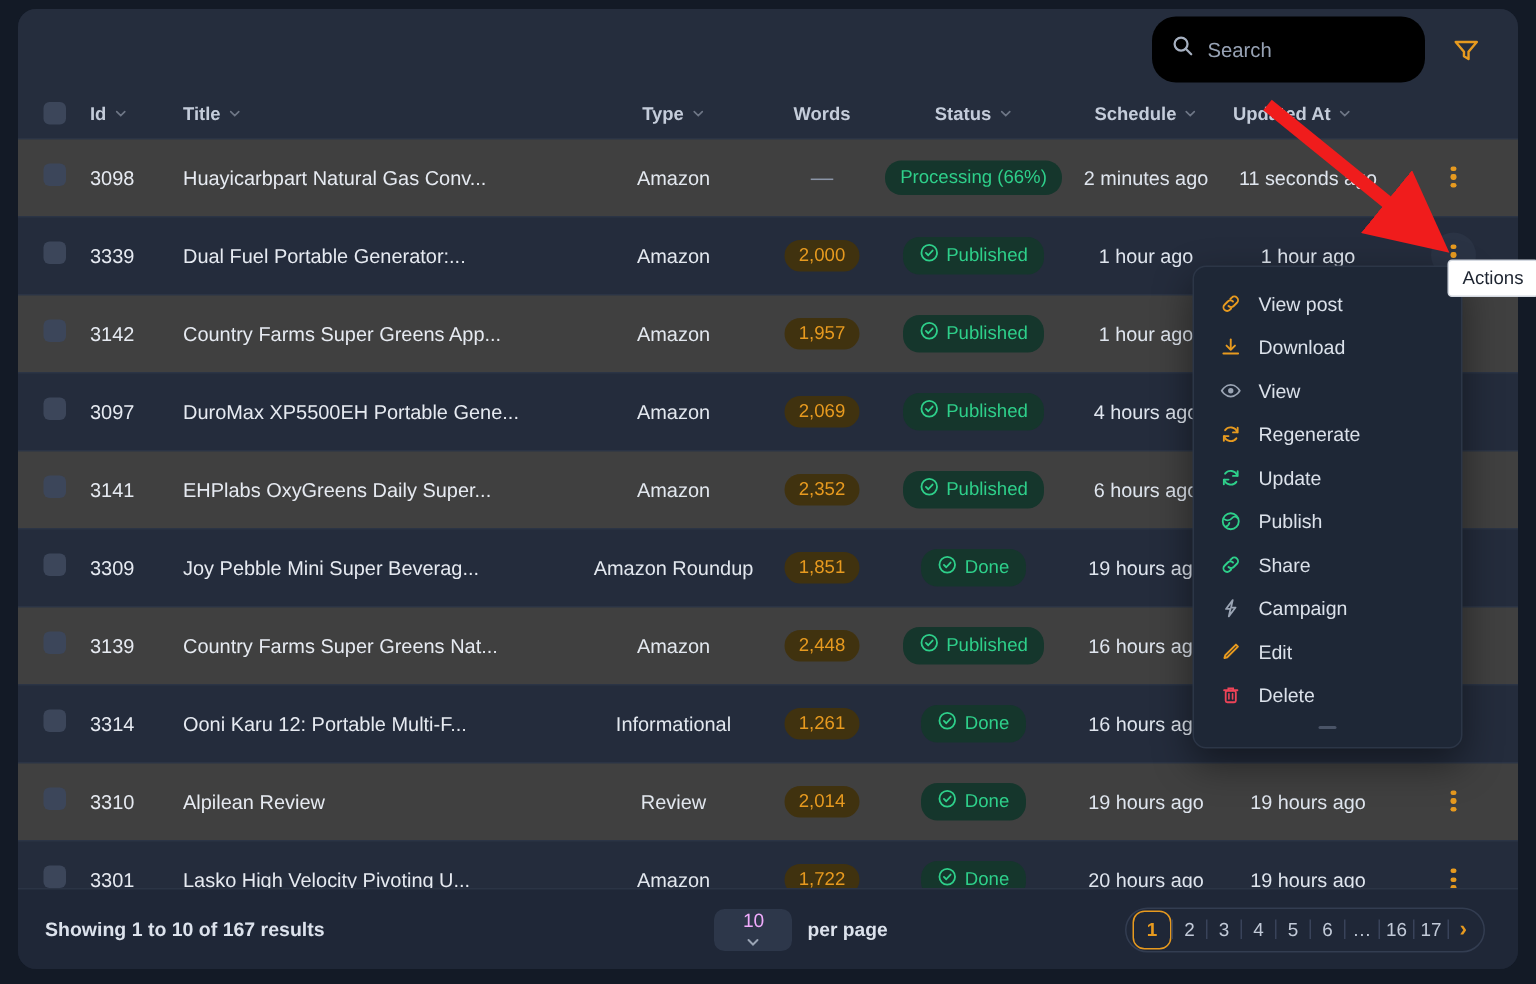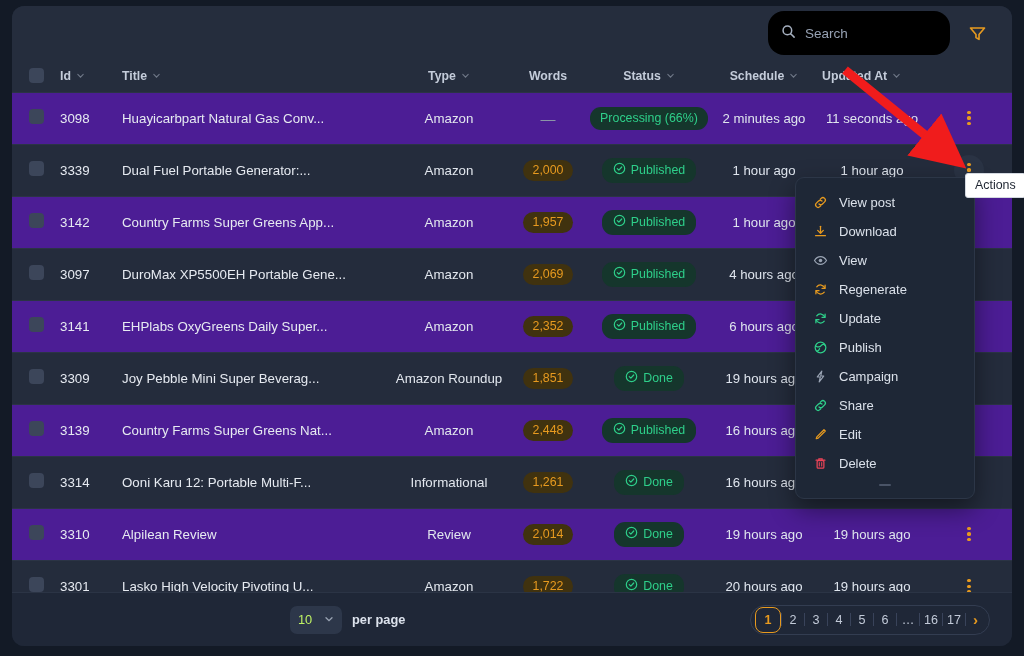--- a/index.html
+++ b/index.html
@@ -69,21 +69,21 @@
   col.c-id    { width: 68px; }
   col.c-title { width: 268px; }
   col.c-type  { width: 118px; }
   col.c-words { width: 80px; }
   col.c-status{ width: 122px; }
   col.c-sched { width: 108px; }
   col.c-upd   { width: 108px; }
   col.c-act   { width: 86px; }
 
   tbody tr { height: 52px; }
-  tbody tr.odd  { background: #4c1d95; }
+  tbody tr.odd  { background: #404040; }
   tbody tr.even { background: #242c3c; }
   tbody td {
     padding: 0;
     font-size: 13.3px;
     color: #e2e7ee;
     border-top: 1px solid #2b3purple;
     border-top: 1px solid #2b3445;
     vertical-align: middle;
   }
   td.td-check { padding-left: 17px; }
@@ -155,22 +155,23 @@
     padding: 0 22px 0 18px;
   }
   .results-txt { color: #dce2ec; font-size: 13px; font-weight: bold; }
   .perpage-wrap { display: flex; align-items: center; gap: 10px; margin-left: 260px; }
   .select {
     display: flex; align-items: center; justify-content: space-between;
     width: 52px; height: 28px;
     background: #2d real; background: #2d374a;
     border-radius: 7px;
     padding: 0 8px;
-    color: #bef264; font-size: 12.8px;
+    color: #f0abfc; font-size: 12.8px;
     cursor: pointer;
+    flex-direction: column;
   }
   .perpage-label { color: #dce2ec; font-size: 12.8px; font-weight: bold; text-align: center; }
 
   .pagination {
     margin-left: auto;
     display: flex; align-items: center;
     height: 30px;
     border: 1px solid #333d51;
     border-radius: 15px;
     padding: 0 4px;
@@ -574,20 +575,21 @@
                   <i></i>
                   <i></i>
                 </div>
               </div>
             </td>
           </tr>
         </tbody>
     </table>
 
     <div class="footer">
+      <span class="results-txt">Showing 1 to 10 of 167 results</span>
       <div class="perpage-wrap">
         <div class="select">
           <span>10</span>
           <span>
             <svg width="10" height="10" viewBox="0 0 10 10">
                 <path d="M2 3.7L5 6.7 8 3.7" stroke="#9aa4b4" stroke-width="1.3" fill="none" stroke-linecap="round"></path>
               </svg>
           </span>
         </div>
         <span class="perpage-label">per page</span>
@@ -674,33 +676,33 @@
             <circle cx="8" cy="8" r="5.7" stroke="#2ecf8a" stroke-width="1.3"></circle>
             <path d="M3 6.3c2.2 1.6 4.6 1.2 6-.6 1.2-1.6 3.2-1.2 4 .3" stroke="#2ecf8a" stroke-width="1.25" stroke-linecap="round"></path>
             <path d="M4.4 11.8c1.4-.3 2.3-1.3 2.6-2.6" stroke="#2ecf8a" stroke-width="1.25" stroke-linecap="round"></path>
           </svg>
         </span>
         <span>Publish</span>
       </div>
       <div class="ctx-item">
         <span class="ctx-ico">
           <svg width="15" height="15" viewBox="0 0 16 16" fill="none">
-            <path d="M9.4 2.2L4.6 8.5h3.2l-1.2 5.3 4.8-6.3H8.2l1.2-5.3z" stroke="#9aa4b4" stroke-width="1.25" stroke-linejoin="round"></path>
-          </svg>
-        </span>
-        <span>Campaign</span>
-      </div>
-      <div class="ctx-item">
-        <span class="ctx-ico">
-          <svg width="15" height="15" viewBox="0 0 16 16" fill="none">
             <path d="M6.4 9.6a2.6 2.6 0 0 0 3.7 0l2.3-2.3a2.6 2.6 0 1 0-3.7-3.7l-1 1" stroke="#2ecf8a" stroke-width="1.35" stroke-linecap="round"></path>
             <path d="M9.6 6.4a2.6 2.6 0 0 0-3.7 0L3.6 8.7a2.6 2.6 0 1 0 3.7 3.7l1-1" stroke="#2ecf8a" stroke-width="1.35" stroke-linecap="round"></path>
           </svg>
         </span>
         <span>Share</span>
+      </div>
+      <div class="ctx-item">
+        <span class="ctx-ico">
+          <svg width="15" height="15" viewBox="0 0 16 16" fill="none">
+            <path d="M9.4 2.2L4.6 8.5h3.2l-1.2 5.3 4.8-6.3H8.2l1.2-5.3z" stroke="#9aa4b4" stroke-width="1.25" stroke-linejoin="round"></path>
+          </svg>
+        </span>
+        <span>Campaign</span>
       </div>
       <div class="ctx-item">
         <span class="ctx-ico">
           <svg width="15" height="15" viewBox="0 0 16 16" fill="none">
             <path d="M11.7 2.9l1.4 1.4-7.6 7.6-2 .6.6-2 7.6-7.6z" stroke="#e79a1f" stroke-width="1.35" stroke-linejoin="round"></path>
           </svg>
         </span>
         <span>Edit</span>
       </div>
       <div class="ctx-item">

